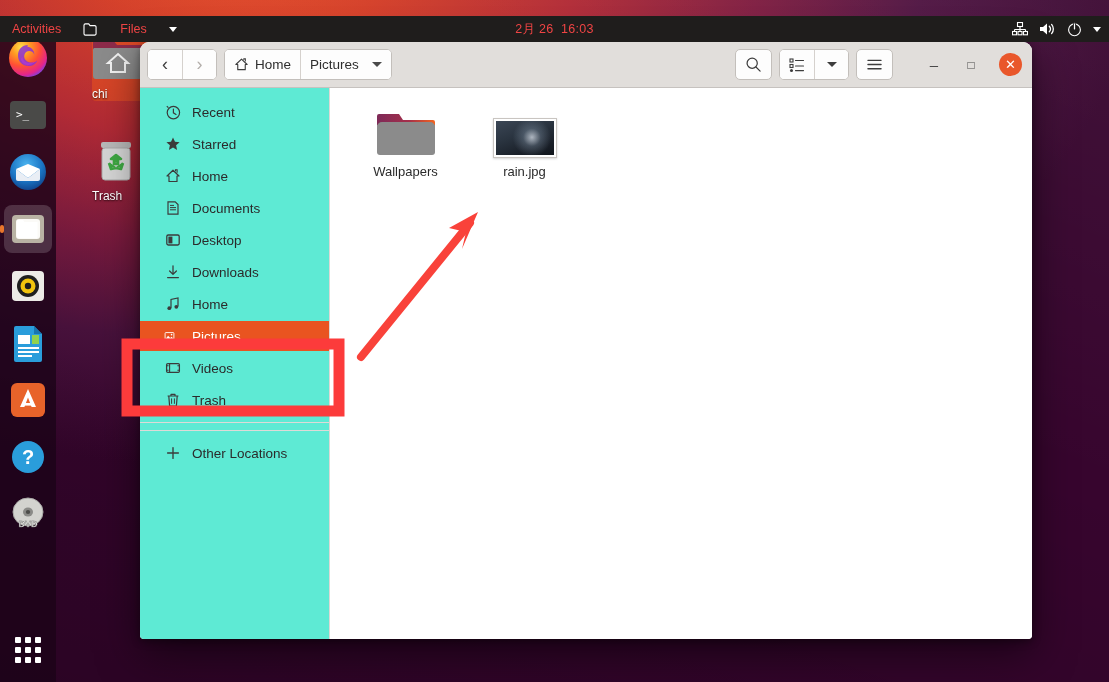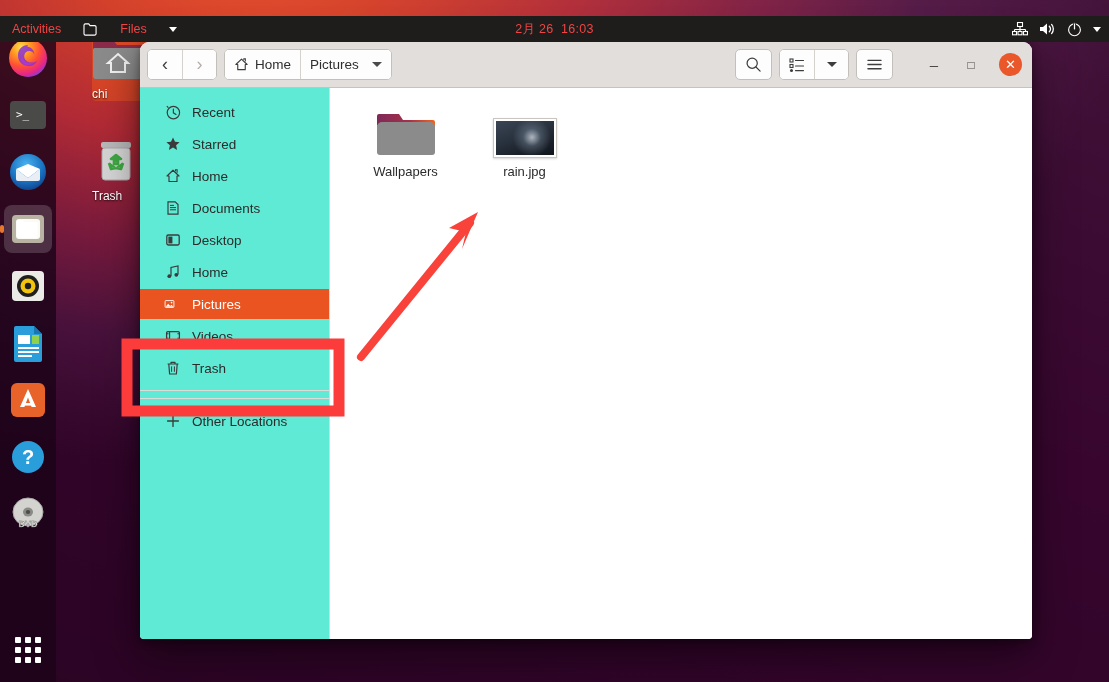--- a/index.html
+++ b/index.html
@@ -407,20 +407,28 @@
       <div class="side-item">
         <span class="side-icon">
           <svg width="16" height="16" viewBox="0 0 16 16">
               <rect x="1.8" y="3" width="12.4" height="10" rx="1.4" fill="none" stroke="currentColor" stroke-width="1.3"></rect>
               <rect x="3.4" y="4.6" width="4" height="6.8" fill="currentColor"></rect>
             </svg>
         </span>
         <span>Desktop</span>
       </div>
 
+      <div class="side-item">
+        <span class="side-icon">
+          <svg width="16" height="16" viewBox="0 0 16 16">
+              <path d="M8 1.8v8M4.6 7l3.4 3.4L11.4 7M2.6 13.6h10.8" fill="none" stroke="currentColor" stroke-width="1.25" stroke-linecap="round" stroke-linejoin="round"></path>
+            </svg>
+        </span>
+        <span>Downloads</span>
+      </div>
 
       <div class="side-item">
         <span class="side-icon">
           <svg width="16" height="16" viewBox="0 0 16 16">
               <path d="M6 12V3.4l7-1.4v8.6" fill="none" stroke="currentColor" stroke-width="1.2"></path>
               <circle cx="4.3" cy="12.2" r="1.9" fill="currentColor"></circle>
               <circle cx="11.3" cy="10.8" r="1.9" fill="currentColor"></circle>
             </svg>
         </span>
         <span>Home</span>

